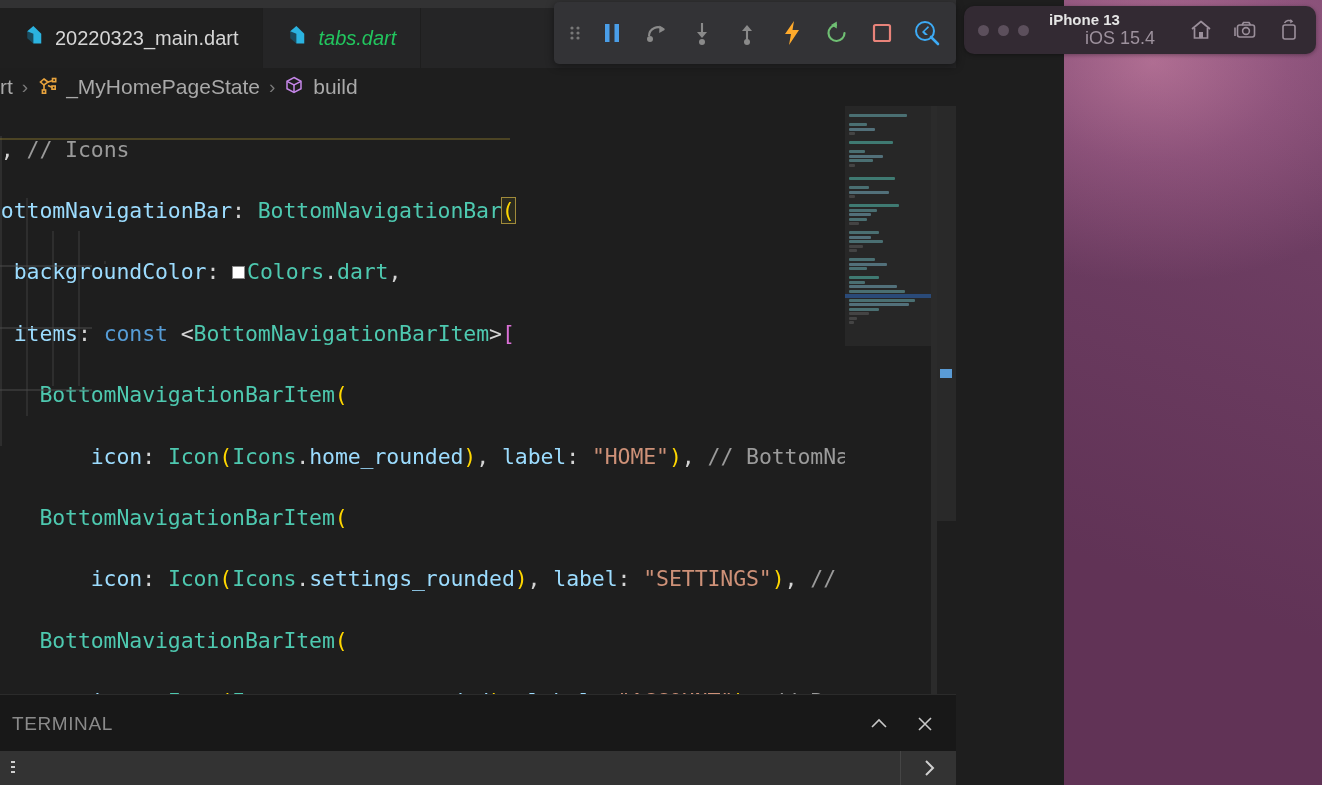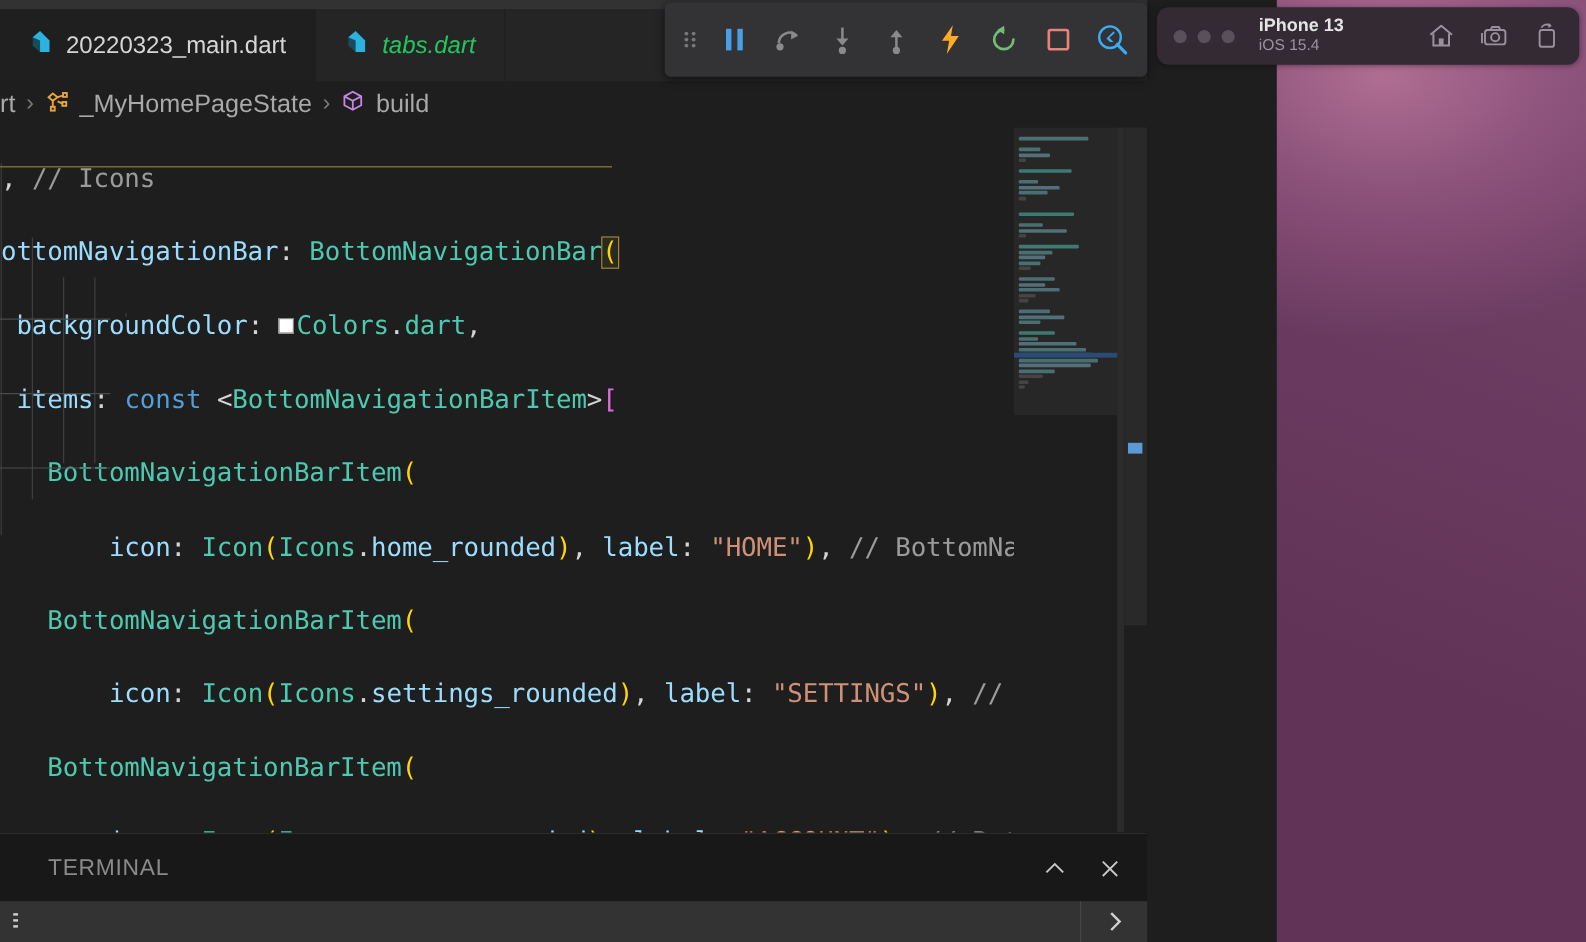--- a/index.html
+++ b/index.html
@@ -142,21 +142,21 @@
     position:absolute; left:0; top:0; width:19px; height:415px;
     background: rgba(121,121,121,.12);
   }
   .vscroll .mark { position:absolute; left:3px; width:12px; height:9px; background:#5a9bd5; }
 
   
   .panel {
     position:absolute; left:0; top:694px; width:956px; height:57px;
     background:#181818; border-top:1px solid #2b2b2b;
   }
-  .panel-tabs { display:flex; align-items:center; height:57px; padding-left:40px; gap:21px; }
+  .panel-tabs { display:flex; align-items:center; height:57px; padding-left:12px; gap:21px; }
   .ptab {
     font-size: 19px; letter-spacing:.6px; color:#8a8a8a;
     height:57px; display:flex; align-items:center; cursor:pointer;
     position:relative;
   }
   .ptab.active { color:#e7e7e7; }
   .ptab.active:after {
     content:""; position:absolute; left:0; right:0; bottom:12px; height:1.5px; background:#e7e7e7;
   }
   .panel-actions { position:absolute; right:18px; top:0; height:57px; display:flex; align-items:center; gap:20px; }
@@ -181,21 +181,21 @@
   .sim-titlebar {
     position:absolute; left:8px; top:6px; width:352px; height:48px;
     background:#332a33; border-radius:10px;
     display:flex; align-items:center; padding:0 14px;
     box-shadow: 0 1px 4px rgba(0,0,0,.35);
   }
   .tl-dots { display:flex; gap:9px; margin-right:20px; }
   .tl-dot { width:11px; height:11px; border-radius:50%; background:#5c4f5c; cursor:pointer; }
   .sim-names { line-height:1.12; }
   .sim-dev { font-size:15px; font-weight:bold; color:#e5e5e5; }
-  .sim-os  { font-size:13px; color:#9d919d; }
+  .sim-os  { font-size:18px; color:#9d919d;margin-left:36px; }
   .sim-acts { margin-left:auto; display:flex; gap:18px; align-items:center; }
   .sim-act { width:26px; height:26px; display:flex; align-items:center; justify-content:center; cursor:pointer; }
 </style>
 </head>
 <body>
 
 <div id="root">
 
   <div class="wallpaper"></div>
 

